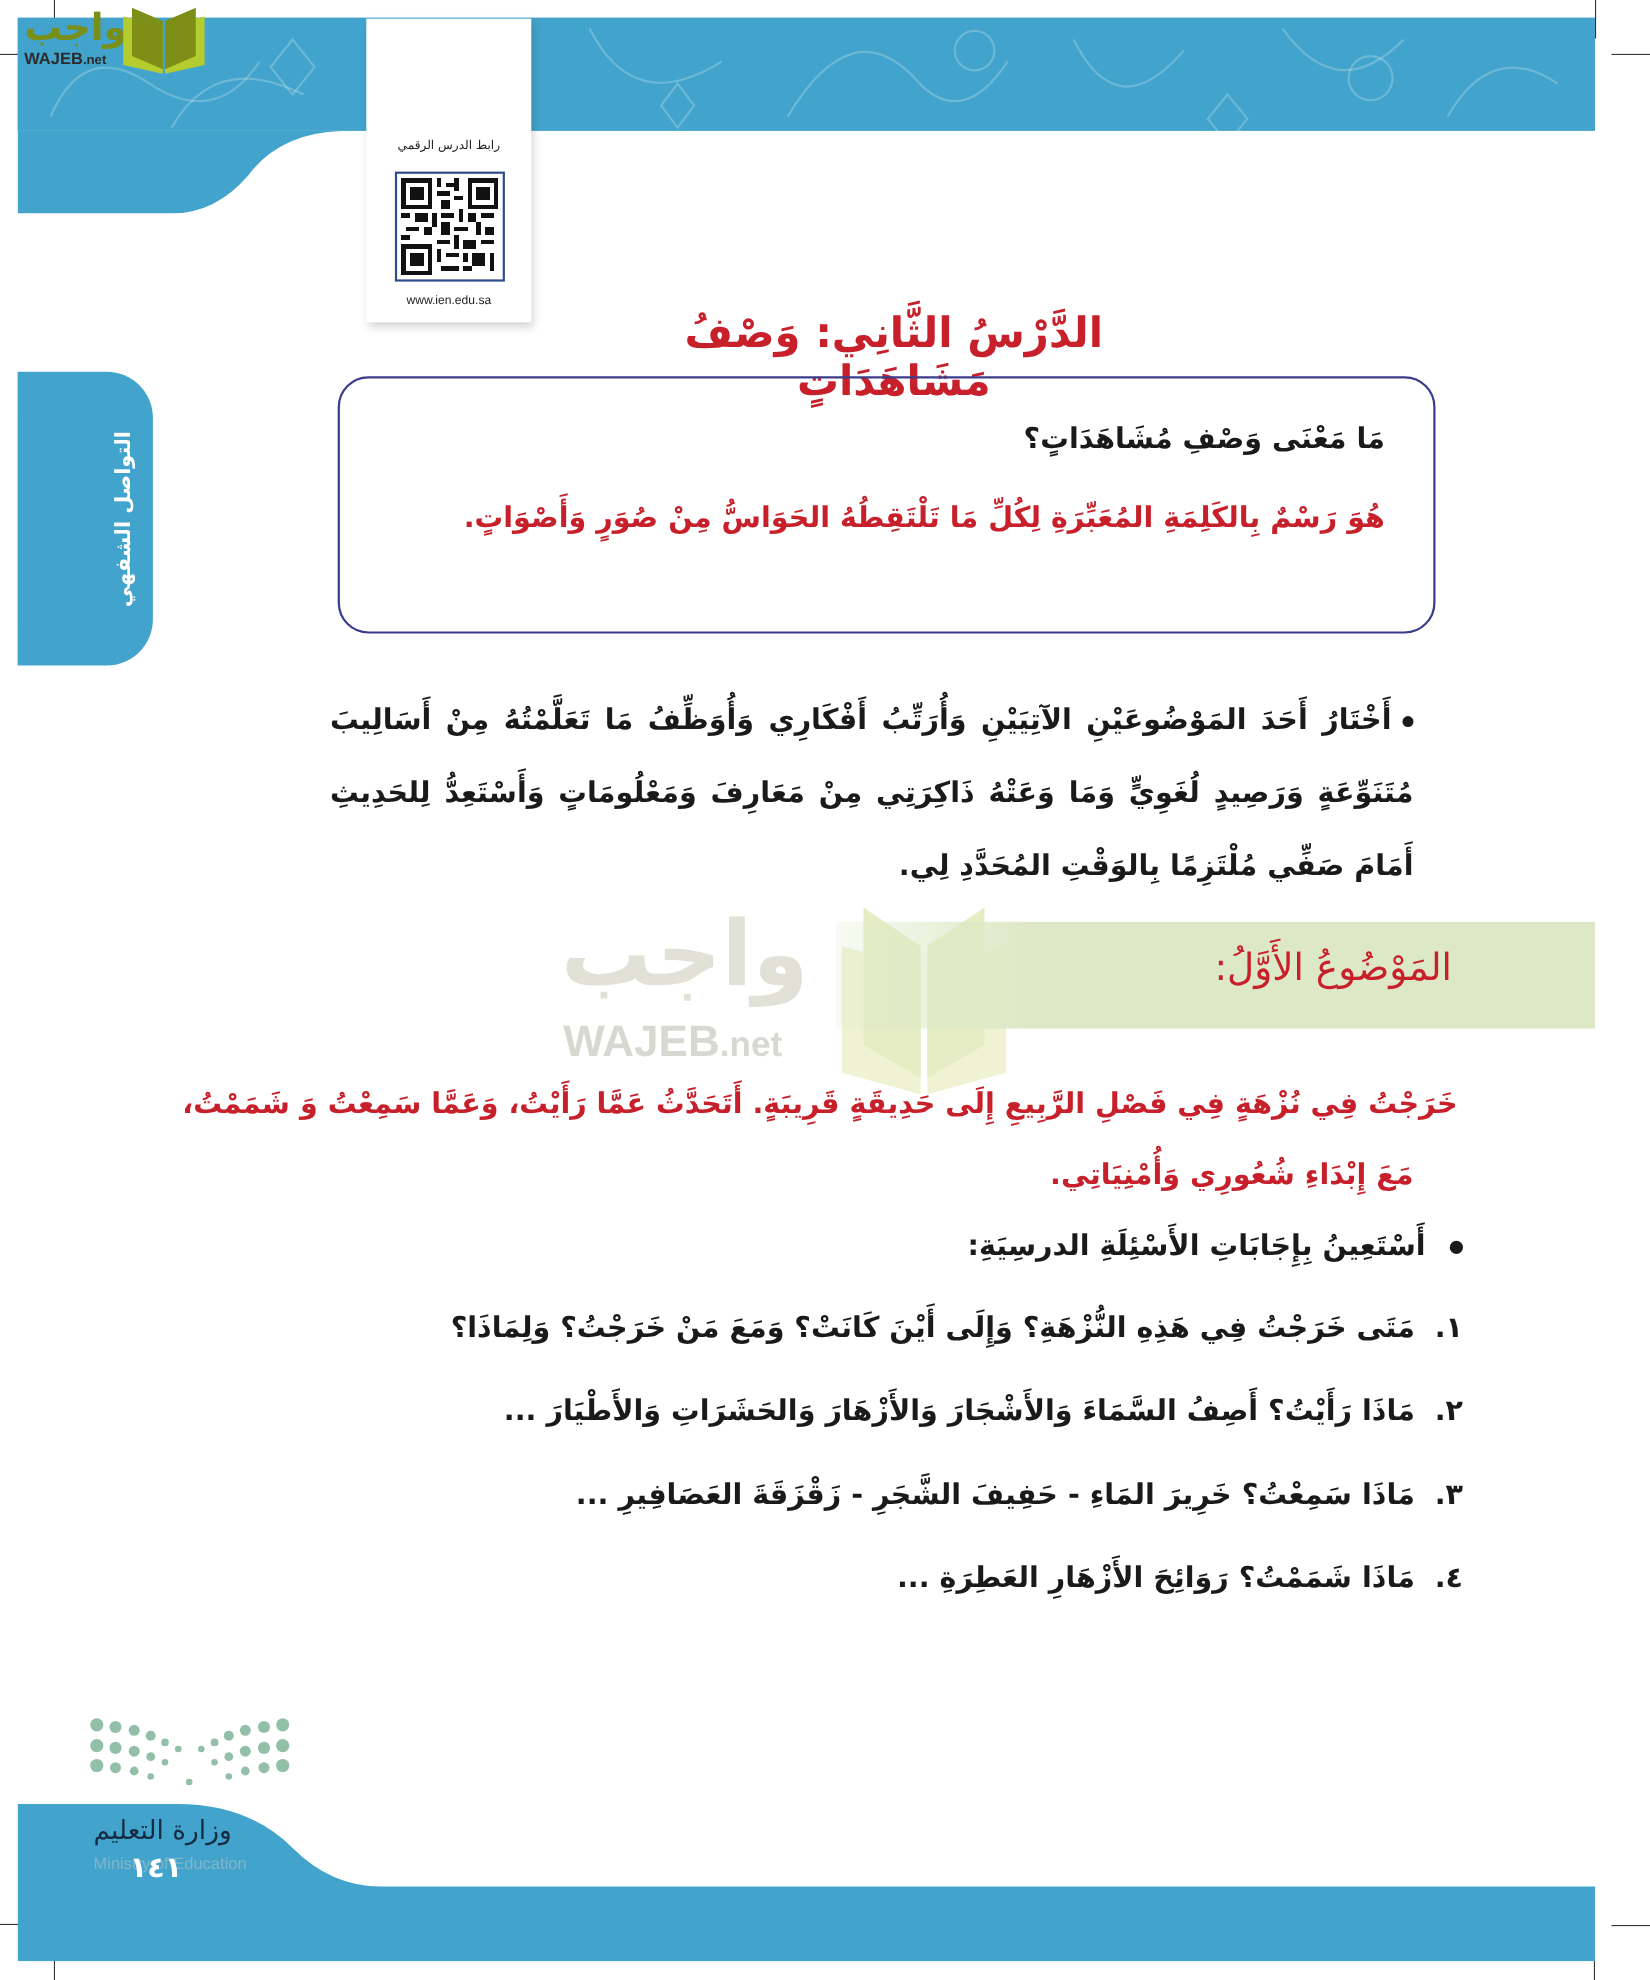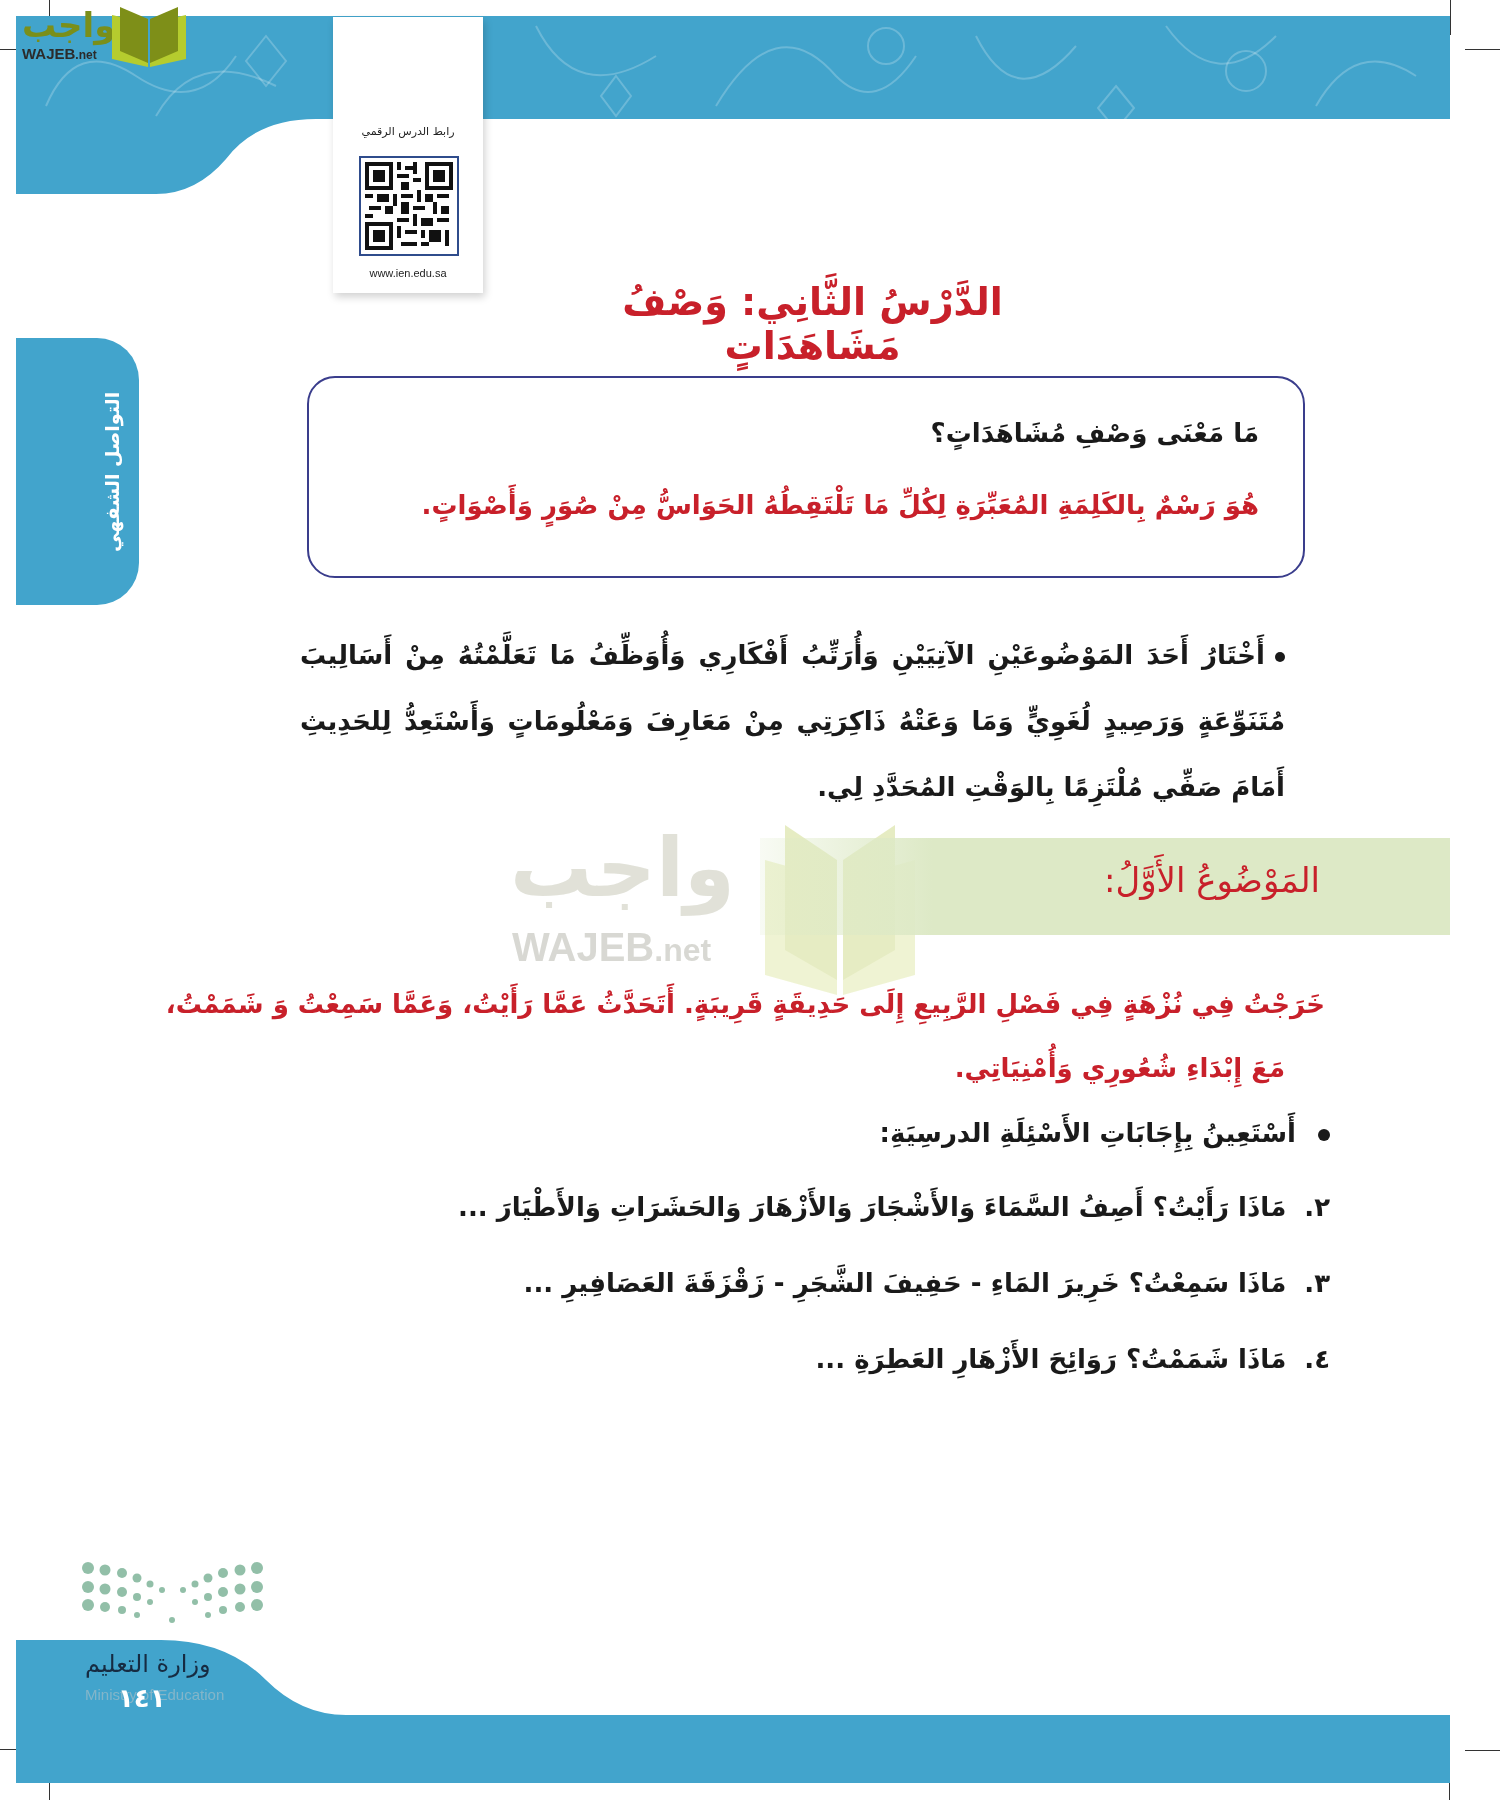--- a/index.html
+++ b/index.html
@@ -59,21 +59,21 @@
     }
 
     
     .lesson-title {
       left: 540px; top: 280px; width: 545px; text-align: center;
       color: #c8202a; font-size: 38px; font-weight: bold; direction: rtl;
     }
 
     
     .def-box {
-      left: 307px; top: 376px; width: 998px; height: 202px;
+      left: 307px; top: 342px; width: 998px; height: 234px;
       border: 2.5px solid #3a3d8c; border-radius: 28px; box-sizing: border-box;
     }
     .def-q {
       position: absolute; right: 44px; top: 40px;
       font-size: 26px; font-weight: bold; color: #1a1a1a; direction: rtl;
     }
     .def-a {
       position: absolute; right: 44px; top: 112px;
       font-size: 26px; font-weight: bold; color: #c8202a; direction: rtl;
     }
@@ -263,20 +263,21 @@
 <div class="abs topic-prompt">
   <span class="l1">خَرَجْتُ فِي نُزْهَةٍ فِي فَصْلِ الرَّبِيعِ إِلَى حَدِيقَةٍ قَرِيبَةٍ. أَتَحَدَّثُ عَمَّا رَأَيْتُ، وَعَمَّا سَمِعْتُ وَ شَمَمْتُ،</span>
   <span class="l2" style="margin-right:40px;">مَعَ إِبْدَاءِ شُعُورِي وَأُمْنِيَاتِي.</span>
 </div>
 
 <div class="abs q-intro">
   <span class="bullet"></span><span>أَسْتَعِينُ بِإِجَابَاتِ الأَسْئِلَةِ الدرسِيَةِ:</span>
 </div>
 
 <div class="abs q-list">
+  <div class="q-item"><span class="q-num">١.</span><span>مَتَى خَرَجْتُ فِي هَذِهِ النُّزْهَةِ؟ وَإِلَى أَيْنَ كَانَتْ؟ وَمَعَ مَنْ خَرَجْتُ؟ وَلِمَاذَا؟</span></div>
   <div class="q-item"><span class="q-num">٢.</span><span>مَاذَا رَأَيْتُ؟  أَصِفُ السَّمَاءَ وَالأَشْجَارَ وَالأَزْهَارَ وَالحَشَرَاتِ وَالأَطْيَارَ ...</span></div>
   <div class="q-item"><span class="q-num">٣.</span><span>مَاذَا سَمِعْتُ؟ خَرِيرَ المَاءِ - حَفِيفَ الشَّجَرِ - زَقْزَقَةَ العَصَافِيرِ ...</span></div>
   <div class="q-item"><span class="q-num">٤.</span><span>مَاذَا شَمَمْتُ؟ رَوَائِحَ الأَزْهَارِ العَطِرَةِ ...</span></div>
 </div>
 
 <svg class="abs bottom-band" viewBox="0 0 1434 143">
   <path d="M0 0 H145 Q210 0 250 40 Q285 75 330 75 H1434 V143 H0 Z" fill="#42a4cc"></path>
 </svg>
 
 <div class="abs moe-logo">

